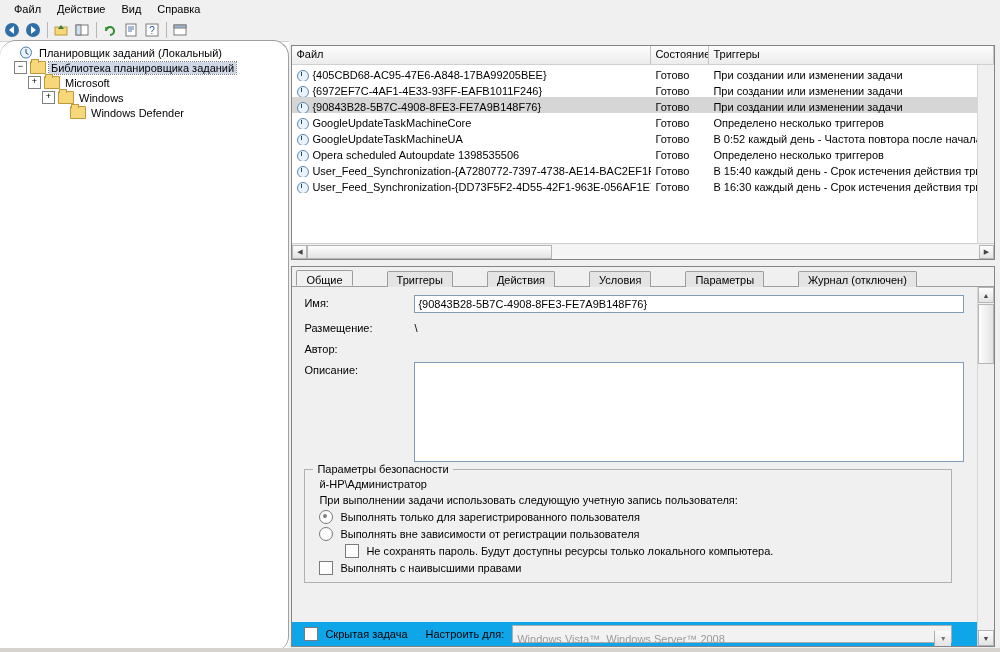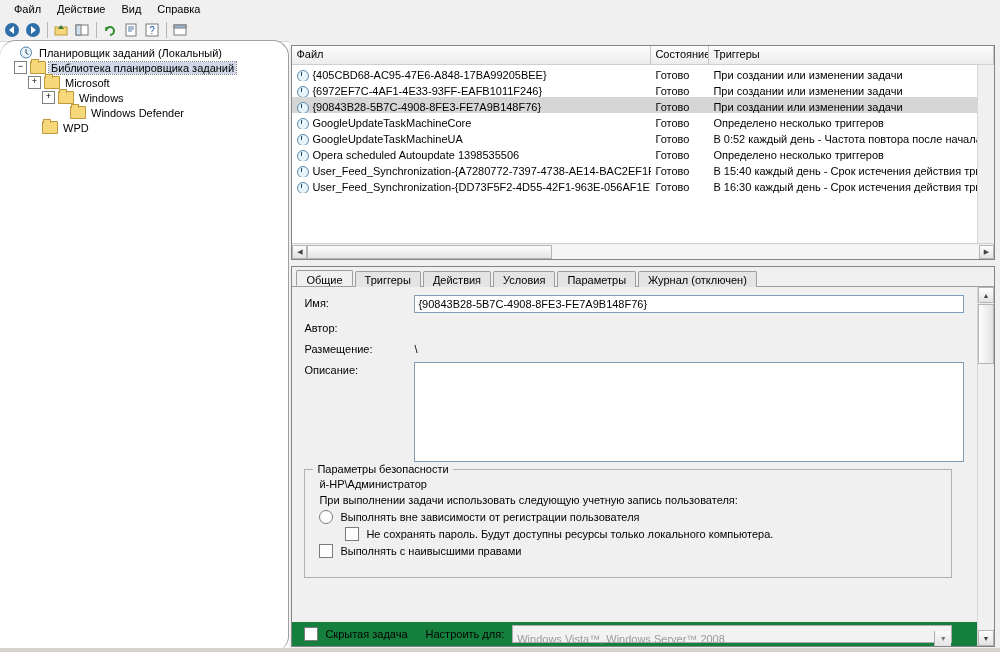--- a/index.html
+++ b/index.html
@@ -273,20 +273,21 @@
   }
   .tabs {
     display: flex;
     height: 20px;
     padding-left: 4px;
     padding-top: 3px;
     box-sizing: border-box;
     background: #f0f0f0;
     border-bottom: 1px solid #9d9d9d;
     flex: 0 0 auto;
+    gap: 32px;
   }
   .tab {
     padding: 2px 9px 3px 9px;
     font-size: 11px;
     border: 1px solid #9d9d9d;
     border-bottom: none;
     background: #e4e4e4;
     margin-right: 2px;
     border-radius: 2px 2px 0 0;
     position: relative;
@@ -336,21 +337,21 @@
     background: #ffffff;
     border: 1px solid #7f9db9;
     box-sizing: border-box;
     width: 550px;
     height: 100px;
   }
 
   .groupbox {
     border: 1px solid #b0b0b0;
     margin: 6px 16px 0 0;
-    padding: 8px 10px 16px 10px;
+    padding: 8px 10px 4px 10px;
     position: relative;
     width: 648px;
     box-sizing: border-box;
   }
   .groupbox > .gb-title {
     position: absolute;
     top: -7px;
     left: 8px;
     background: #f0f0f0;
     padding: 0 4px;
@@ -392,21 +393,21 @@
 
   
   .detail-bottom {
     position: absolute;
     left: 0; right: 0; bottom: 0;
     height: 24px;
     display: flex;
     align-items: center;
     padding-left: 12px;
     box-sizing: border-box;
-    background: #15803d;
+    background: #0ea5e9;
   }
   .combo {
     width: 440px;
     height: 18px;
     background: #f2f2f2;
     border: 1px solid #adadad;
     box-sizing: border-box;
     display: flex;
     align-items: center;
     justify-content: space-between;
@@ -581,27 +582,20 @@
       </div>
 
       <div class="tree-row" style="padding-left:54px;">
         <span class="expander-spacer"></span>
         <span class="node-icon">
             <span class="folder"></span>
           </span>
         <span class="tree-label">Windows Defender</span>
       </div>
 
-      <div class="tree-row" style="padding-left:26px;">
-        <span class="expander-spacer"></span>
-        <span class="node-icon">
-            <span class="folder"></span>
-          </span>
-        <span class="tree-label">WPD</span>
-      </div>
 
     </div>
   </div>
 
   <div class="right-pane">
 
     <div class="listview">
       <div class="lv-header">
         <div class="col col-file">Файл</div>
         <div class="col col-state">Состояние</div>
@@ -731,39 +725,43 @@
       </div>
 
       <div class="detail-body">
 
         <div class="field-row">
           <div class="field-label">Имя:</div>
           <div class="textbox">{90843B28-5B7C-4908-8FE3-FE7A9B148F76}</div>
         </div>
 
         <div class="field-row">
+          <div class="field-label">Размещение:</div>
+          <div class="field-value">\</div>
+        </div>
+
+        <div class="field-row">
           <div class="field-label">Автор:</div>
           <div class="field-value"></div>
-        </div>
-
-        <div class="field-row">
-          <div class="field-label">Размещение:</div>
-          <div class="field-value">\</div>
         </div>
 
         <div class="field-row">
           <div class="field-label">Описание:</div>
           <div class="textarea"></div>
         </div>
 
         <div class="groupbox">
           <div class="gb-title">Параметры безопасности</div>
           <div class="gb-line">й-HP\Администратор</div>
           <div class="gb-line">При выполнении задачи использовать следующую учетную запись пользователя:</div>
 
+          <div class="radio-row">
+            <span class="radio checked"></span>
+            <span>Выполнять только для зарегистрированного пользователя</span>
+          </div>
 
           <div class="radio-row">
             <span class="radio"></span>
             <span>Выполнять вне зависимости от регистрации пользователя</span>
           </div>
 
           <div class="check-row indent">
             <span class="checkbox"></span>
             <span>Не сохранять пароль. Будут доступны ресурсы только локального компьютера.</span>
           </div>

